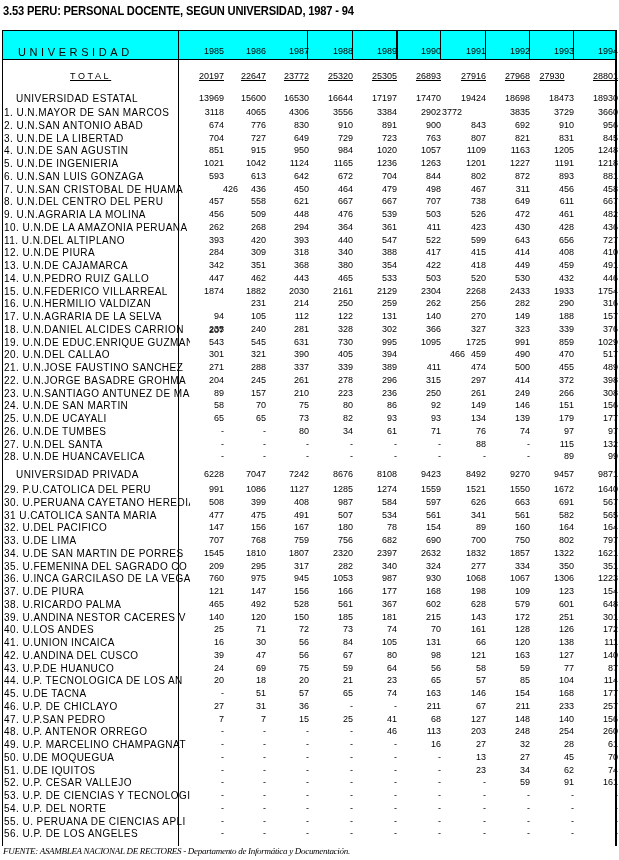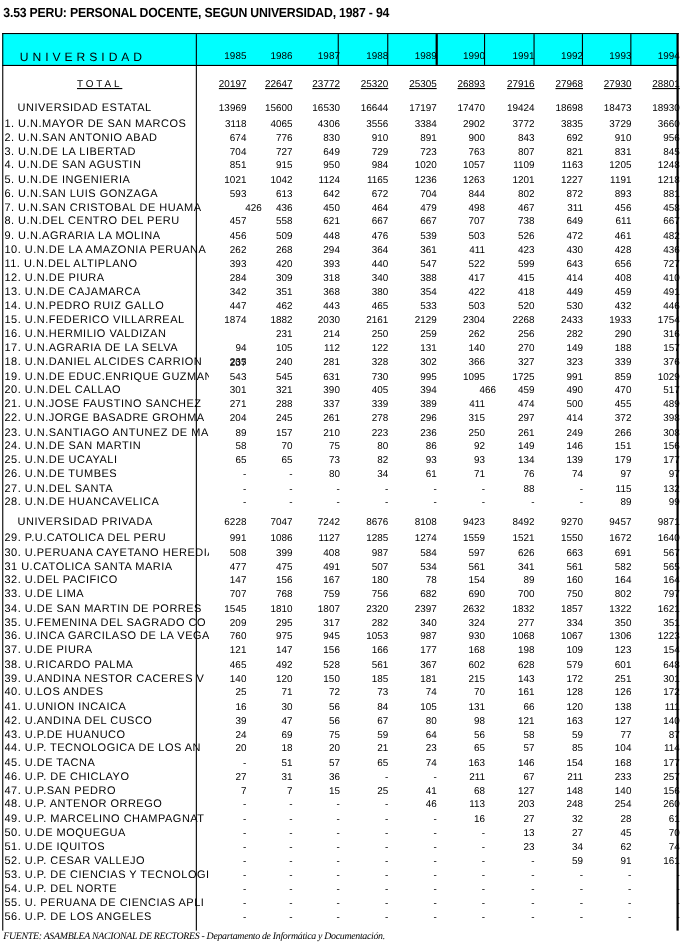--- a/index.html
+++ b/index.html
@@ -60,21 +60,21 @@
 <div class="total-label">TOTAL</div>
 <div id="totals">
     <div class="total-val" style="left: 180px;">20197</div>
     <div class="total-val" style="left: 222px;">22647</div>
     <div class="total-val" style="left: 265px;">23772</div>
     <div class="total-val" style="left: 309px;">25320</div>
     <div class="total-val" style="left: 353px;">25305</div>
     <div class="total-val" style="left: 397px;">26893</div>
     <div class="total-val" style="left: 442px;">27916</div>
     <div class="total-val" style="left: 486px;">27968</div>
-    <div class="total-val" style="left: 530px;">27930</div>
+    <div class="total-val" style="left: 530px; text-align: center;">27930</div>
     <div class="total-val" style="left: 574px;">28801</div>
   </div>
 
 <div id="rows">
     <div class="row" style="top: 93px;">
       <div class="lbl group">UNIVERSIDAD ESTATAL</div>
       <div class="val" style="left: 184px;">13969</div>
       <div class="val" style="left: 226px;">15600</div>
       <div class="val" style="left: 269px;">16530</div>
       <div class="val" style="left: 313px;">16644</div>
@@ -86,21 +86,21 @@
       <div class="val" style="left: 578px;">18930</div>
     </div>
     <div class="row" style="top: 107px;">
       <div class="lbl">1. U.N.MAYOR DE SAN MARCOS</div>
       <div class="val" style="left: 184px;">3118</div>
       <div class="val" style="left: 226px;">4065</div>
       <div class="val" style="left: 269px;">4306</div>
       <div class="val" style="left: 313px;">3556</div>
       <div class="val" style="left: 357px;">3384</div>
       <div class="val" style="left: 401px;">2902</div>
-      <div class="val" style="left: 446px;">3772</div>
+      <div class="val" style="left: 422px;">3772</div>
       <div class="val" style="left: 490px;">3835</div>
       <div class="val" style="left: 534px;">3729</div>
       <div class="val" style="left: 578px;">3660</div>
     </div>
     <div class="row" style="top: 119.75px;">
       <div class="lbl">2. U.N.SAN ANTONIO ABAD</div>
       <div class="val" style="left: 184px;">674</div>
       <div class="val" style="left: 226px;">776</div>
       <div class="val" style="left: 269px;">830</div>
       <div class="val" style="left: 313px;">910</div>
@@ -332,21 +332,21 @@
       <div class="val" style="left: 534px;">859</div>
       <div class="val" style="left: 578px;">1029</div>
     </div>
     <div class="row" style="top: 349.25px;">
       <div class="lbl">20. U.N.DEL CALLAO</div>
       <div class="val" style="left: 184px;">301</div>
       <div class="val" style="left: 226px;">321</div>
       <div class="val" style="left: 269px;">390</div>
       <div class="val" style="left: 313px;">405</div>
       <div class="val" style="left: 357px;">394</div>
-      <div class="val" style="left: 411px;">466</div>
+      <div class="val" style="left: 425px;">466</div>
       <div class="val" style="left: 446px;">459</div>
       <div class="val" style="left: 490px;">490</div>
       <div class="val" style="left: 534px;">470</div>
       <div class="val" style="left: 578px;">517</div>
     </div>
     <div class="row" style="top: 362px;">
       <div class="lbl">21. U.N.JOSE FAUSTINO SANCHEZ</div>
       <div class="val" style="left: 184px;">271</div>
       <div class="val" style="left: 226px;">288</div>
       <div class="val" style="left: 269px;">337</div>

